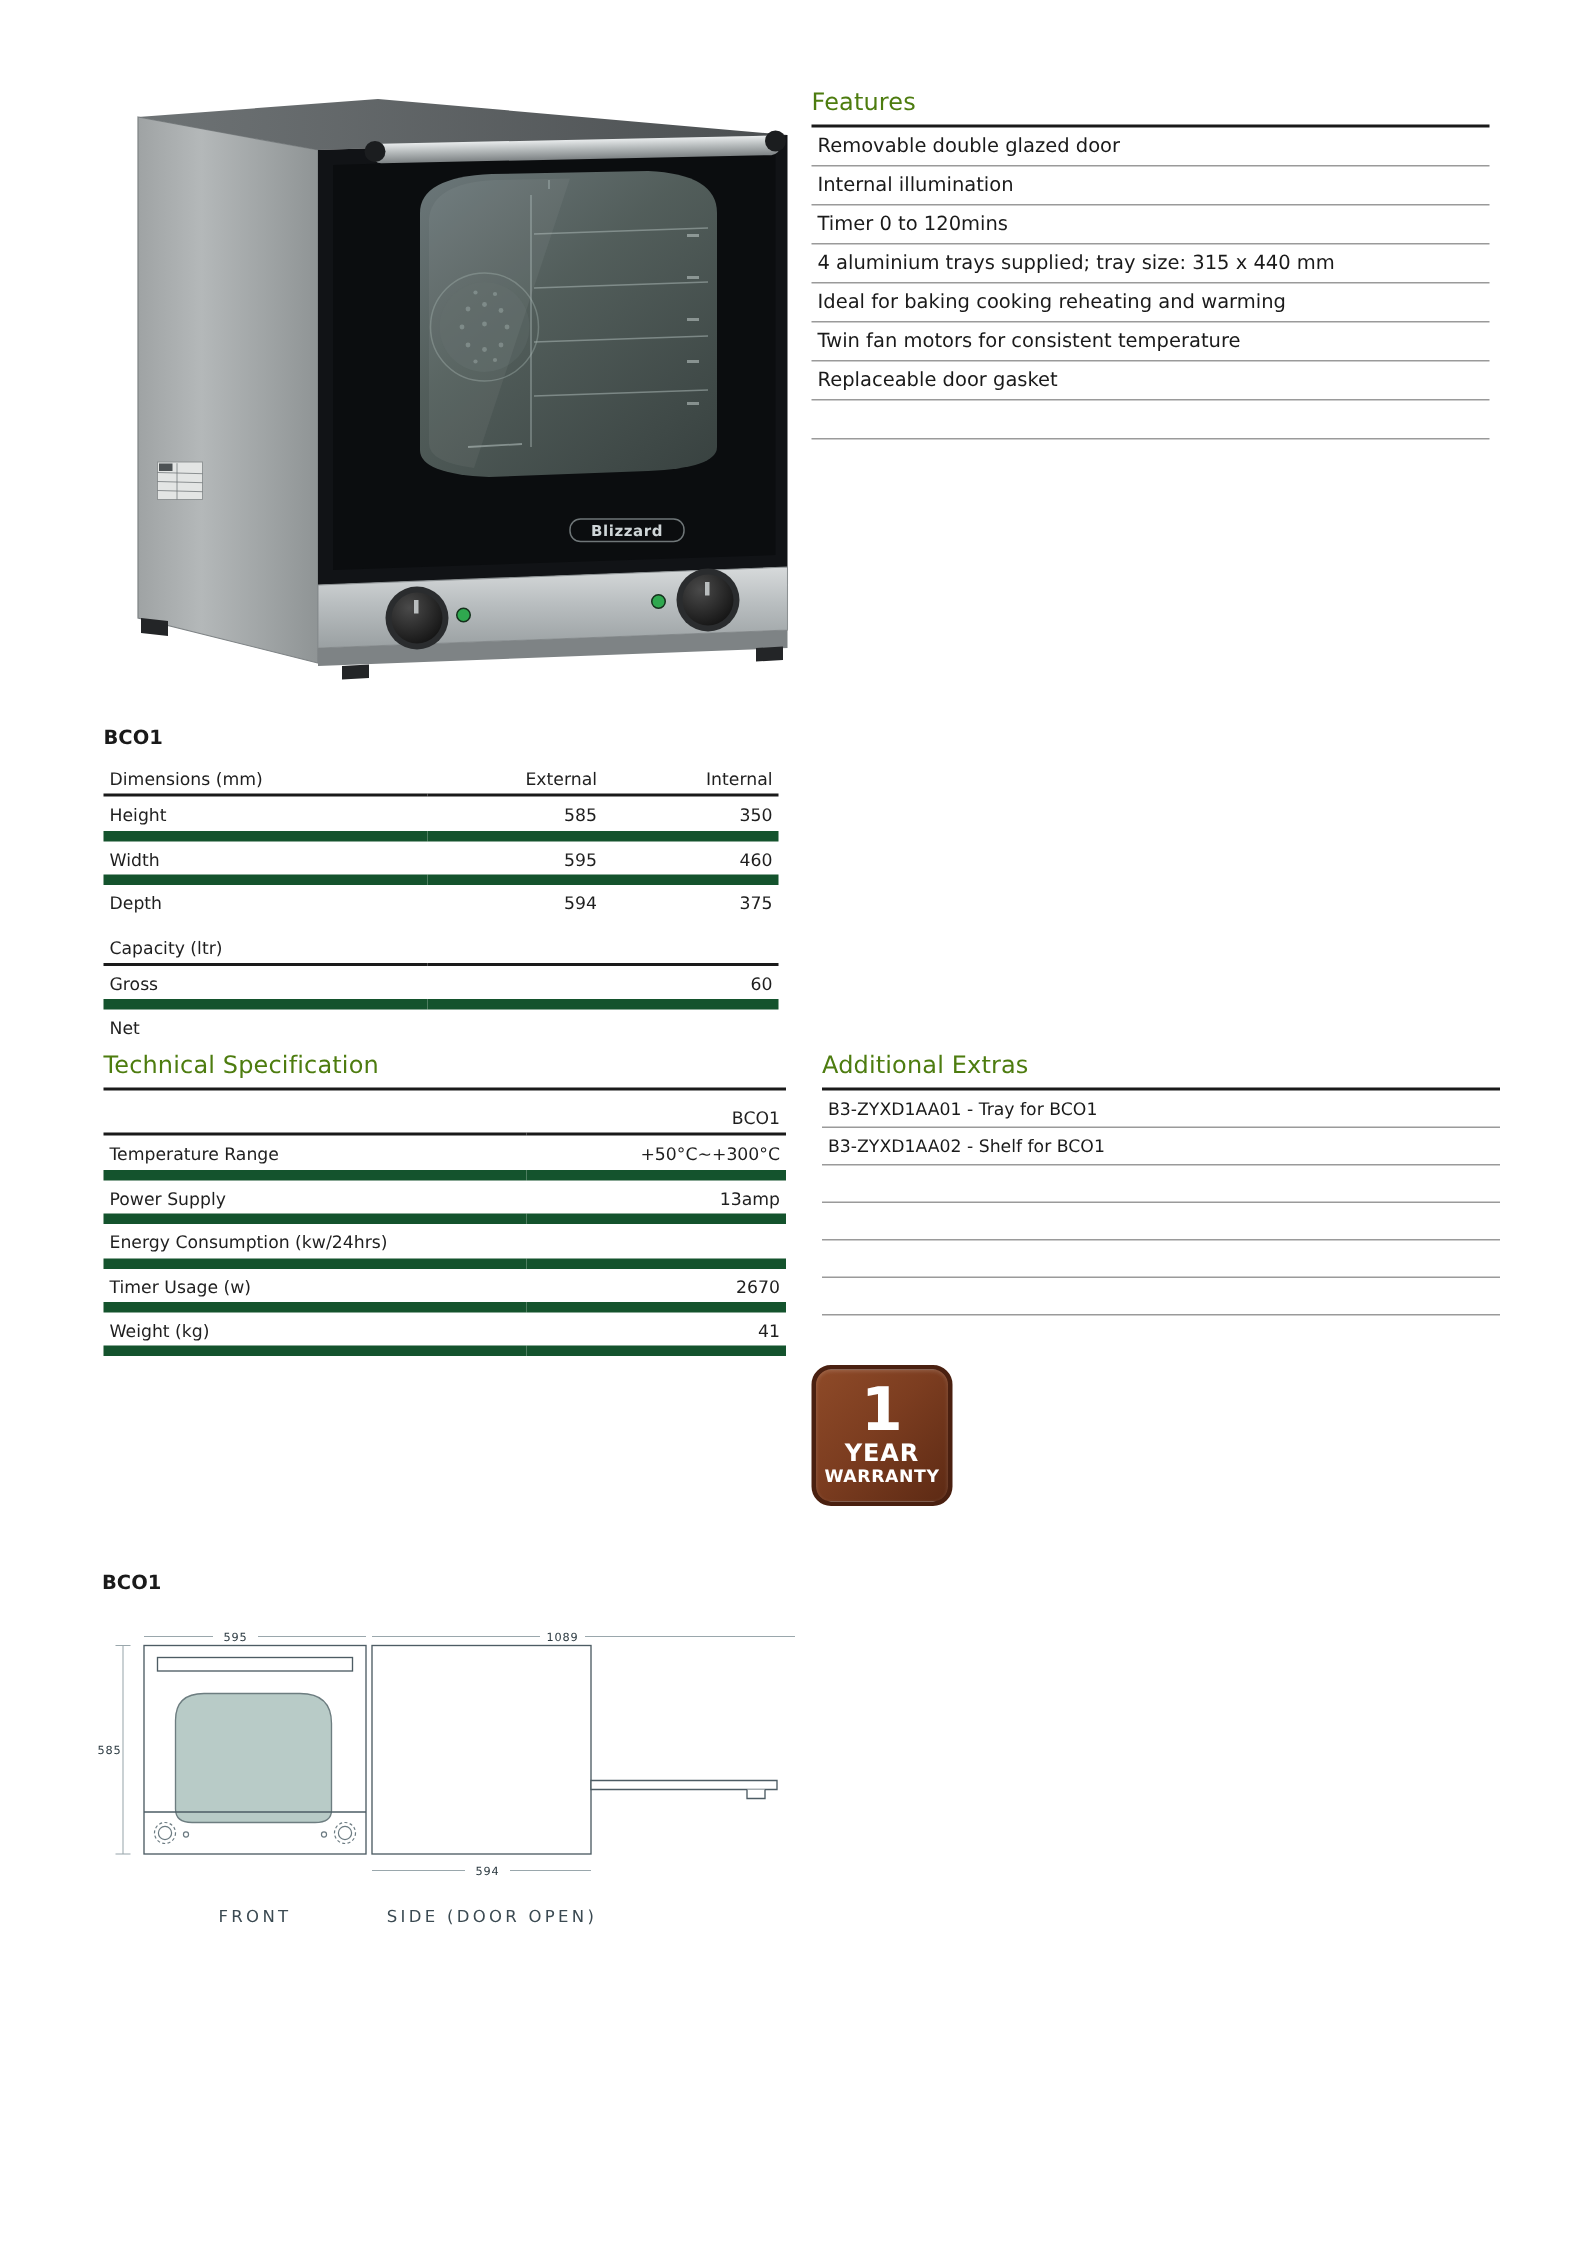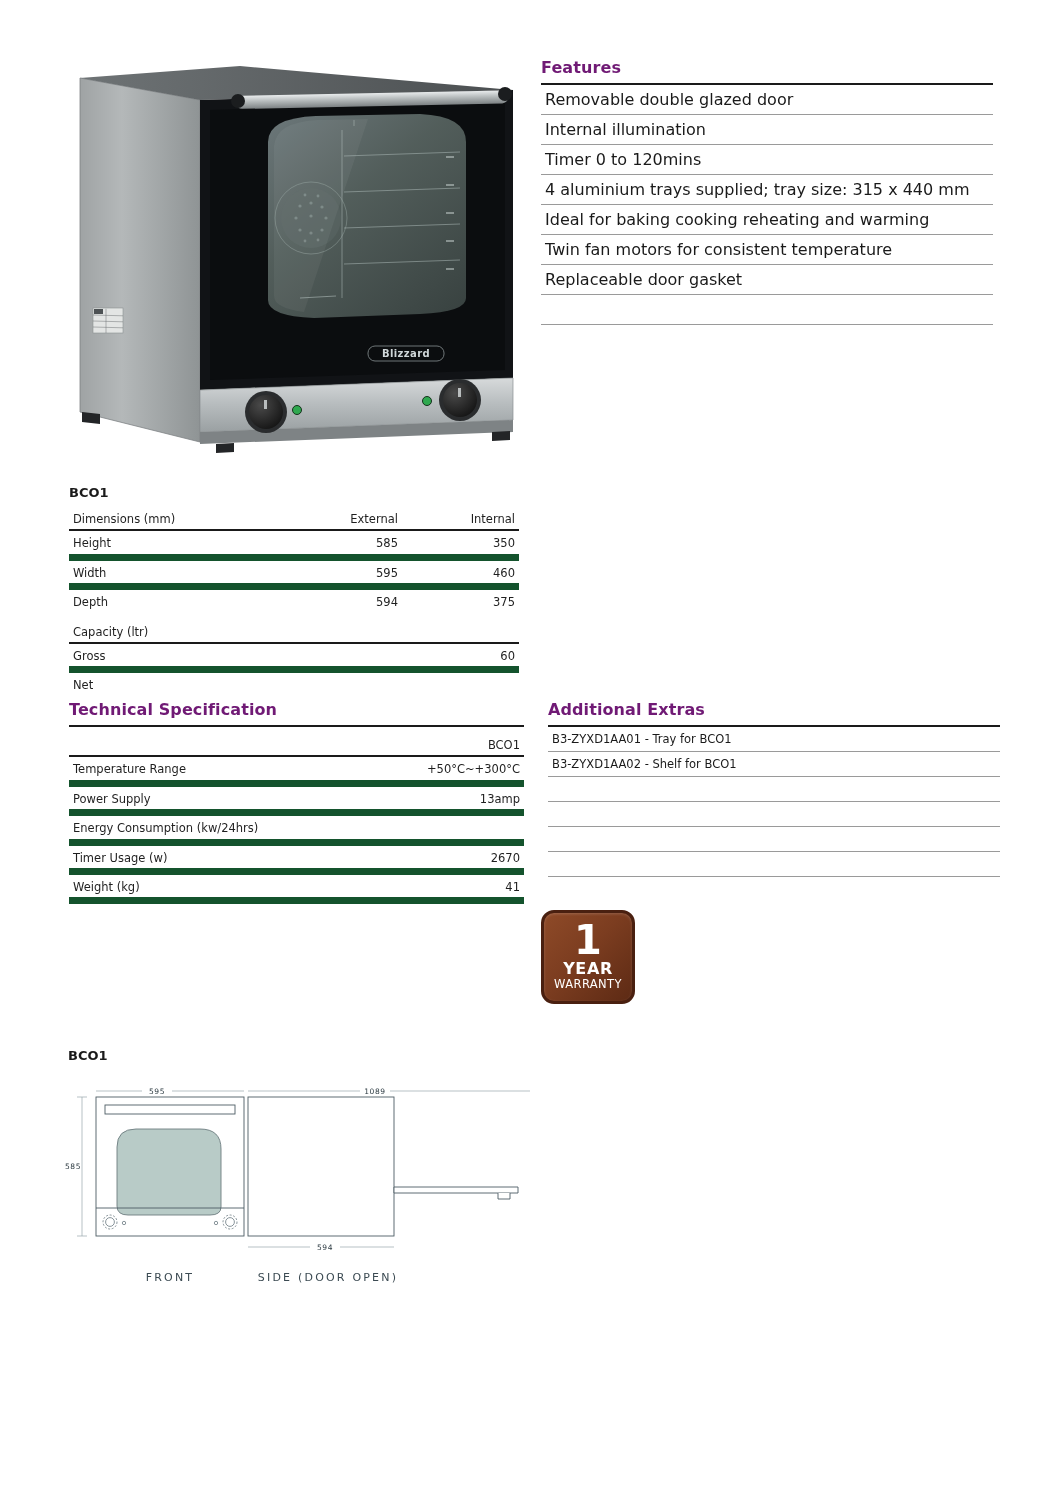--- a/index.html
+++ b/index.html
@@ -12,23 +12,23 @@
     height: 1497px;
     position: relative;
     font-family: "DejaVu Sans", "Liberation Sans", sans-serif;
     color: #1a1a1a;
     overflow: hidden;
   }
 
   
   .sec-title {
     font-size: 16px;
-    font-weight: bold;
+    font-weight: normal;
     letter-spacing: 0.1px;
-    color: #701a75;
+    color: #4d7c0f;
     margin: 0 0 6px 0;
   }
   .rule-heavy { border-top: 2.5px solid #1a1a1a; }
 
   
   table.spec {
     width: 100%;
     border-collapse: collapse;
     font-size: 11.5px;
     color: #1f1f1f;
@@ -39,27 +39,27 @@
     line-height: 1.25;
   }
   .row-line td   { border-bottom: 7px solid #14532d; }
   .row-hline td  { border-bottom: 2.2px solid #1a1a1a; }
   .row-noline td { border-bottom: none; }
   .num { text-align: right; }
 
   
   #photo-wrap {
     position: absolute;
-    left: 68px; top: 60px;
+    left: 80px; top: 60px;
     width: 450px; height: 400px;
   }
 
   
   #features { position: absolute; left: 541px; top: 58px; width: 452px; }
-  #features .feat-row { font-size: 16px; padding: 5px 4px; border-bottom: 1.2px solid #9a9a9a; }
+  #features .feat-row { font-size: 13px; padding: 5px 4px; border-bottom: 1.2px solid #9a9a9a; }
 
   
   #dimensions { position: absolute; left: 69px; top: 485px; width: 450px; }
 
   
   #techspec { position: absolute; left: 69px; top: 700px; width: 455px; }
 
   
   #extras { position: absolute; left: 548px; top: 700px; width: 452px; }
   #extras .ex-row { font-size: 11.5px; padding: 5px 4px; border-bottom: 1.2px solid #9a9a9a; min-height: 12px; }
@@ -74,21 +74,21 @@
     box-shadow: inset 0 1px 3px rgba(255,255,255,0.18);
     display: flex; flex-direction: column;
     align-items: center; justify-content: center;
     color: #fff;
   }
   #warranty .w-num {
     font-size: 40px; font-weight: bold; line-height: 0.92;
     margin-bottom: 1px;
   }
   #warranty .w-yr { font-size: 16px; font-weight: bold; letter-spacing: 0.6px; line-height: 1.15; }
-  #warranty .w-wr { font-size: 11.5px; font-weight: normal; letter-spacing: 0.4px; line-height: 1.15; }
+  #warranty .w-wr { font-size: 11.5px; font-weight: bold; letter-spacing: 0.4px; line-height: 1.15; }
 
   
   #drawing-label { position: absolute; left: 68px; top: 1048px; }
   #drawing { position: absolute; left: 60px; top: 1075px; width: 470px; height: 225px; }
   .draw-cap {
     font-size: 11px; letter-spacing: 2.2px; fill: #3b4a52;
     font-family: "DejaVu Sans", "Liberation Sans", sans-serif;
   }
   .dim-txt {
     font-size: 7.5px; letter-spacing: 0.6px; fill: #2b3940;

